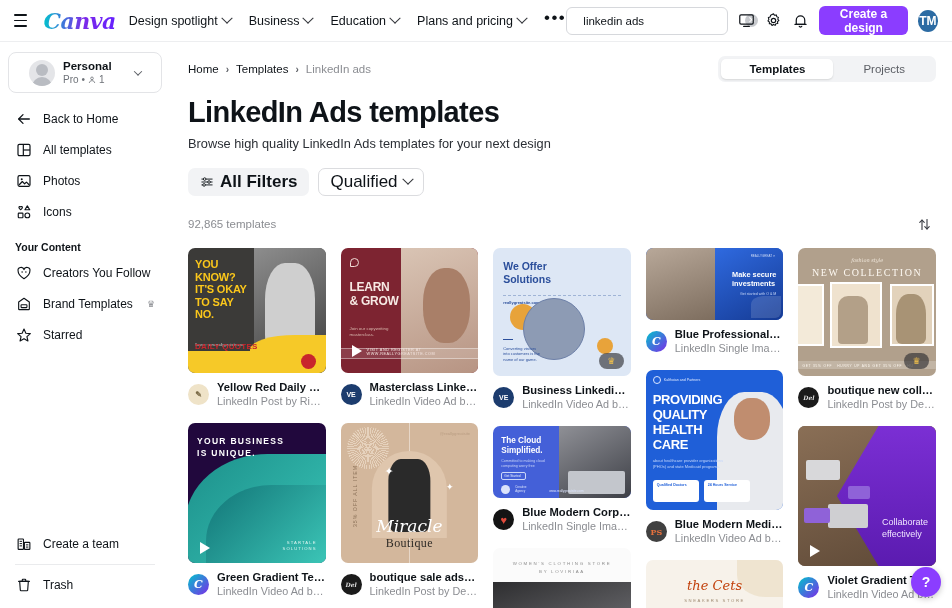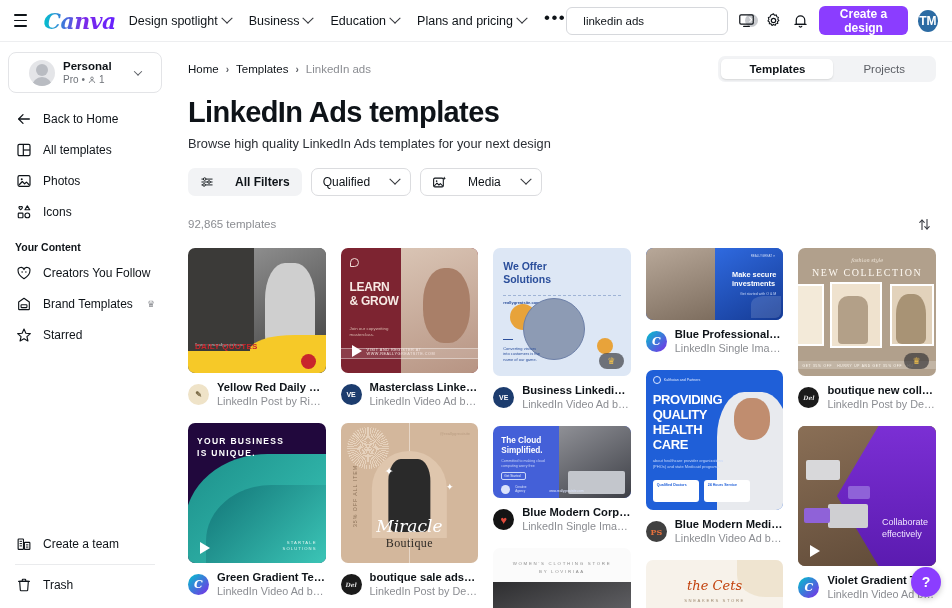--- a/index.html
+++ b/index.html
@@ -111,23 +111,23 @@
     border-radius: 7px; padding: 3px; gap: 2px;
   }
   .seg { font-size: 11.5px; padding: 4px 28px; border-radius: 5px; cursor: pointer; color: #5b5e64; }
   .seg.active { background: #fff; color: #0e1318; font-weight: 700; box-shadow: 0 1px 2px rgba(0,0,0,.12); }
 
   h1.page-title { font-size: 29px; font-weight: 800; letter-spacing: -0.6px; margin-top: 14px; }
   .subtitle { font-size: 12.8px; color: #2b2f35; margin-top: 7px; }
 
   .filters { display: flex; align-items: center; gap: 9px; margin-top: 17px; }
   .pill {
-    display: flex; align-items: center; gap: 21px;
+    display: flex; align-items: center; gap: 6px;
     height: 28px; padding: 0 11px; border-radius: 7px;
-    font-size: 12px; cursor: pointer; background: #fff;
+    font-size: 17px; cursor: pointer; background: #fff;
     border: 1px solid #dbdcdf; color: #0e1318; white-space: nowrap;
   }
   .pill.solid { background: #f2f3f5; border-color: transparent; font-weight: 700; }
 
   .countrow { display: flex; align-items: center; margin-top: 16px; }
   .count { font-size: 11.5px; color: #8b8d92; }
   .sort-btn { margin-left: auto; width: 24px; height: 24px; display: flex; align-items: center; justify-content: center; cursor: pointer; }
 
   
   .grid {
@@ -395,30 +395,20 @@
             <circle cx="8" cy="7" r="2.2" fill="#fff" stroke="#0e1318" stroke-width="1.6"></circle>
             <circle cx="15.5" cy="12" r="2.2" fill="#fff" stroke="#0e1318" stroke-width="1.6"></circle>
             <circle cx="7" cy="17" r="2.2" fill="#fff" stroke="#0e1318" stroke-width="1.6"></circle>
           </svg>
           <span>All Filters</span>
         </div>
         <div class="pill">
           <span>Qualified</span>
           <i class="chev"></i>
         </div>
-        <div class="pill">
-          <svg width="15" height="15" viewBox="0 0 24 24">
-            <rect x="2.6" y="5" width="15.5" height="14" rx="2" fill="none" stroke="#0e1318" stroke-width="1.7"></rect>
-            <circle cx="7.4" cy="9.8" r="1.3" fill="#0e1318"></circle>
-            <path d="M3.6 17.6 l4.4-4.6 3 3 2.4-2.3 3.8 3.9" fill="none" stroke="#0e1318" stroke-width="1.7" stroke-linejoin="round"></path>
-            <path d="M19.6 2.4 l0.8 2 2 0.8 -2 0.8 -0.8 2 -0.8-2 -2-0.8 2-0.8z" fill="#0e1318"></path>
-          </svg>
-          <span>Media</span>
-          <i class="chev"></i>
-        </div>
       </div>
 
       <div class="countrow">
         <div class="count">92,865 templates</div>
         <div class="sort-btn">
           <svg width="15" height="15" viewBox="0 0 24 24">
             <line x1="8" y1="20" x2="8" y2="5" stroke="#3b3e44" stroke-width="1.8" stroke-linecap="round"></line>
             <polyline points="4.4,8.6 8,5 11.6,8.6" fill="none" stroke="#3b3e44" stroke-width="1.8" stroke-linecap="round" stroke-linejoin="round"></polyline>
             <line x1="16" y1="4" x2="16" y2="19" stroke="#3b3e44" stroke-width="1.8" stroke-linecap="round"></line>
             <polyline points="12.4,15.4 16,19 19.6,15.4" fill="none" stroke="#3b3e44" stroke-width="1.8" stroke-linecap="round" stroke-linejoin="round"></polyline>
@@ -427,20 +417,23 @@
       </div>
 
       <div class="grid">
 
         <div class="col">
           <div class="card">
             <div class="thumb" style="height:125px;background:#3b3a38">
               <div class="t-inner">
                 <div style="position:absolute;right:0;top:0;width:52%;height:100%;background:linear-gradient(150deg,#8d8d8d,#3c3c3c)"></div>
                 <div style="position:absolute;right:8%;top:12%;width:36%;height:72%;border-radius:40% 40% 20% 20%;background:#cfcfcf"></div>
+                <div class="txt" style="left:7px;top:10px;color:#fbc71b;font-weight:800;font-size:11px;line-height:12.5px;letter-spacing:-.2px">
+                  YOU<br>KNOW?<br>IT'S OKAY<br>TO SAY<br>NO.
+                </div>
                 <div class="txt" style="left:7px;bottom:26px;color:#c9c9c9;font-size:3.4px">Source: www.reallygreatsite.com</div>
                 <div style="position:absolute;left:0;right:0;bottom:0;height:22px;background:#f6c928"></div>
                 <div style="position:absolute;right:0;bottom:14px;width:55%;height:24px;background:#f6c928;border-radius:60% 0 0 0"></div>
                 <div class="txt" style="left:7px;bottom:22px;color:#c8252c;font-weight:800;font-size:8px;letter-spacing:.3px">DAILY QUOTES</div>
                 <div style="position:absolute;right:10px;bottom:4px;width:15px;height:15px;border-radius:50%;background:#c8252c"></div>
               </div>
             </div>
             <div class="meta">
               <div class="meta-av" style="background:#efe3c8;color:#7a6a46">✎</div>
               <div class="meta-txt">

